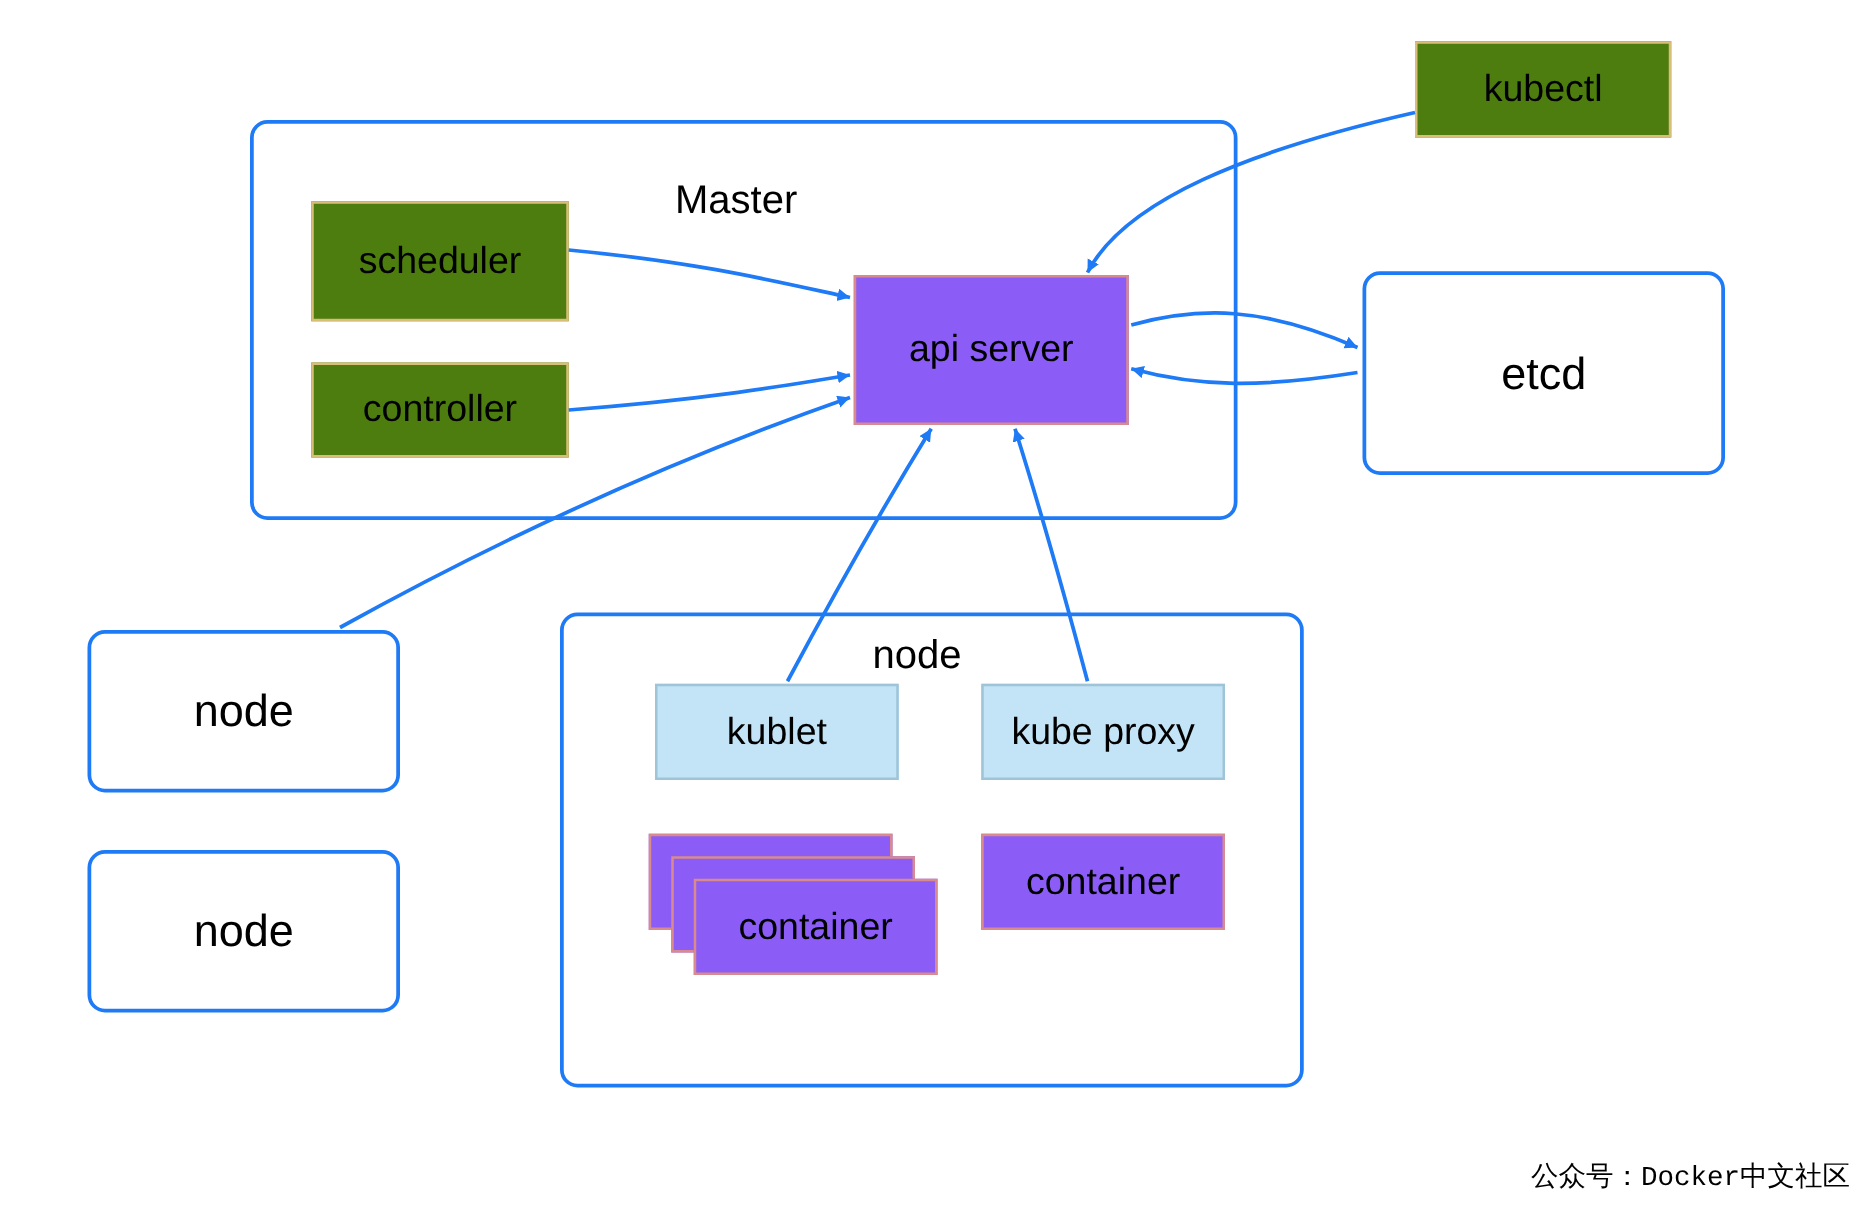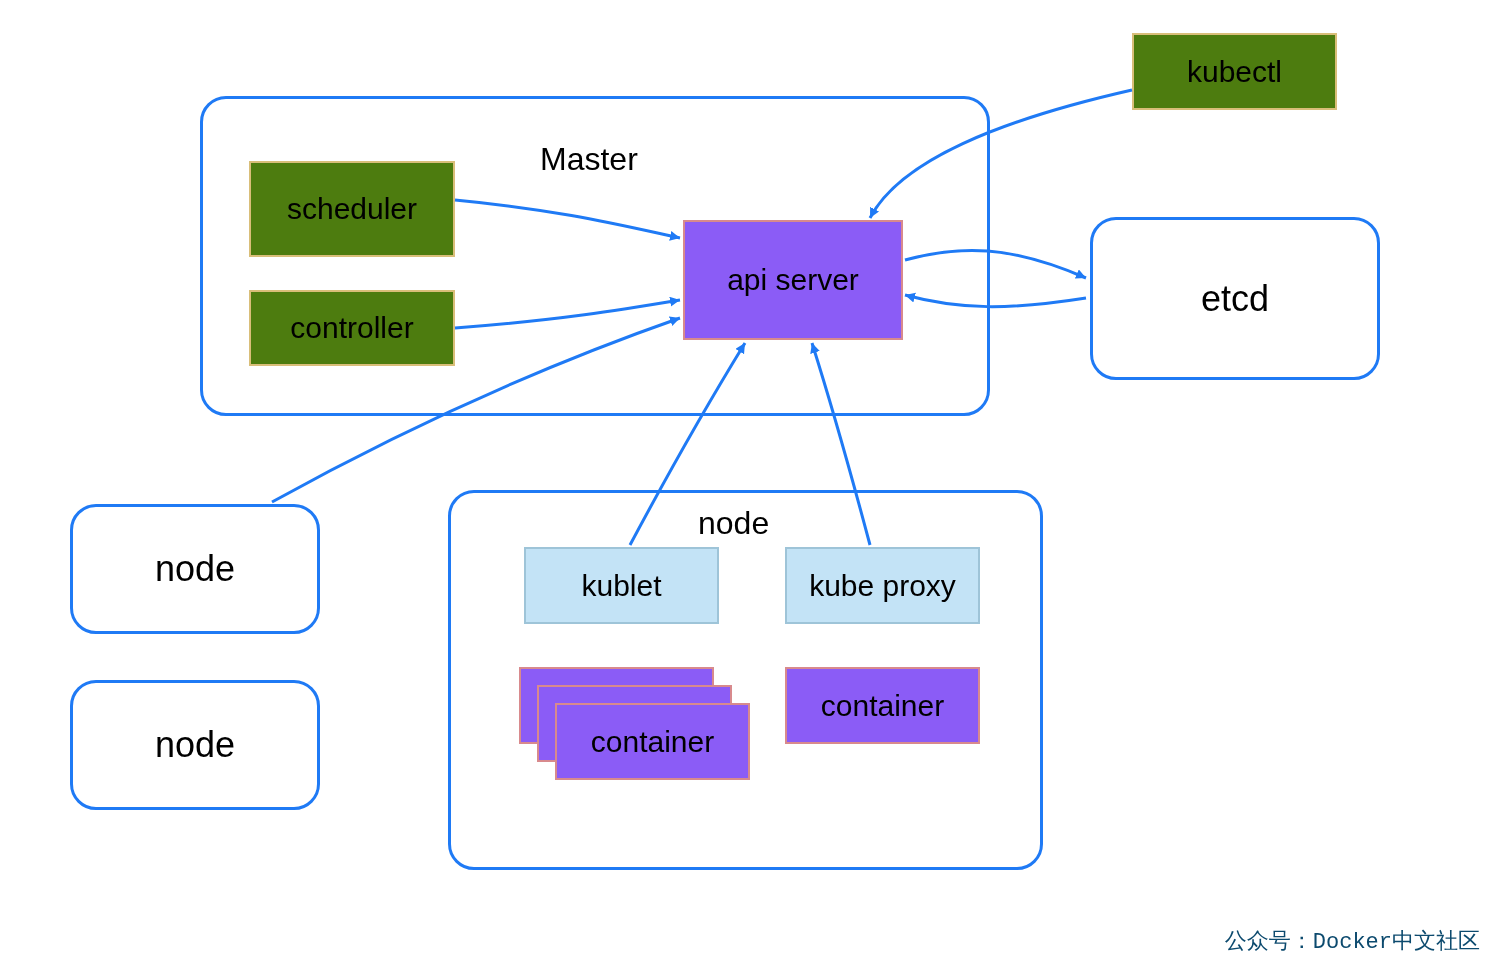--- a/index.html
+++ b/index.html
@@ -20,21 +20,21 @@
     position: absolute;
     box-sizing: border-box;
     display: flex;
     align-items: center;
     justify-content: center;
     font-size: 30px;
     color: #000;
   }
   .outline {
     border: 3px solid #1f7af5;
-    border-radius: 26px;
+    border-radius: 14px;
     background: #ffffff;
   }
   .yellow {
     background: #4d7c0f;
     border: 2px solid #d9be79;
     align-items: center;
   }
   .pink {
     background: #8b5cf6;
     border: 2px solid #d88a8d;
@@ -43,21 +43,21 @@
     background: #c3e3f6;
     border: 2px solid #9ec4d8;
   }
   .label {
     position: absolute;
     font-size: 32px;
     color: #000;
   }
   .credit {
     position: absolute;
-    color: #0c4a6e;
+    color: #000000;
     font-family: "Courier New", monospace;
     font-size: 22px;
   }
   svg.arrows {
     position: absolute;
     left: 0; top: 0;
     width: 1500px; height: 976px;
     pointer-events: none;
   }
 </style>

